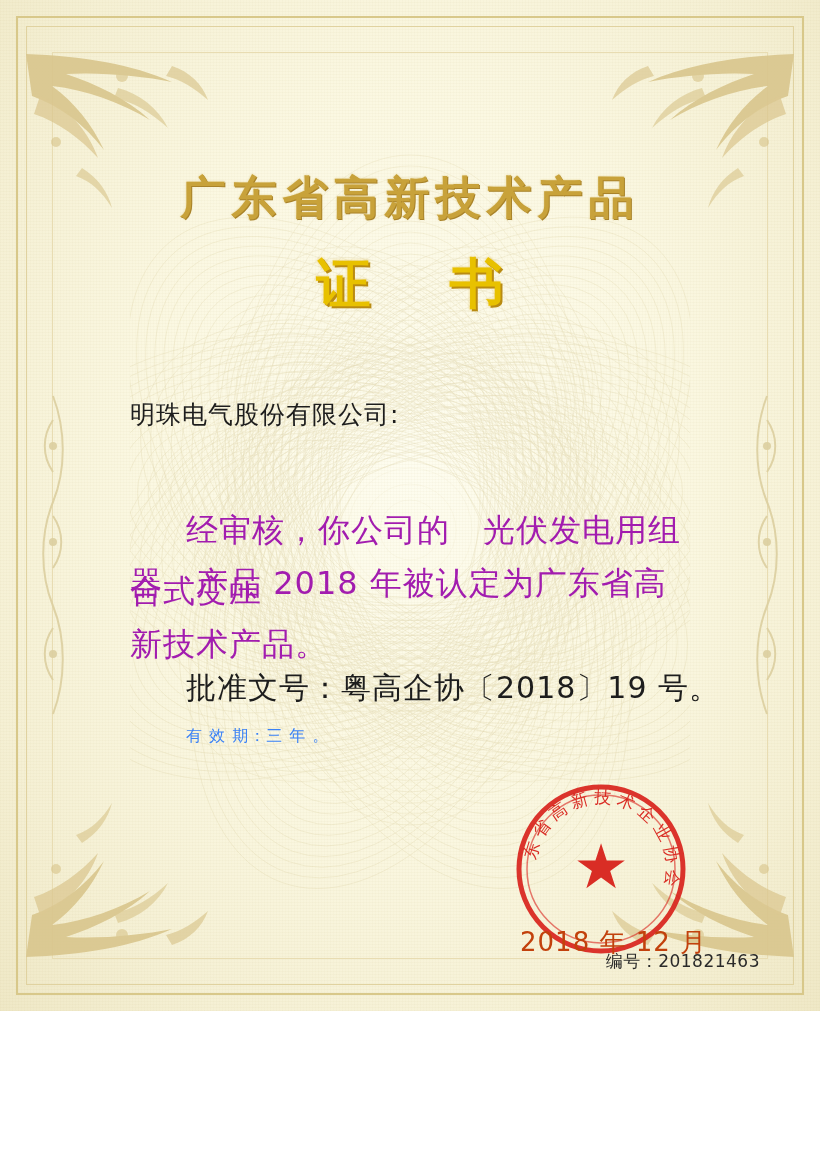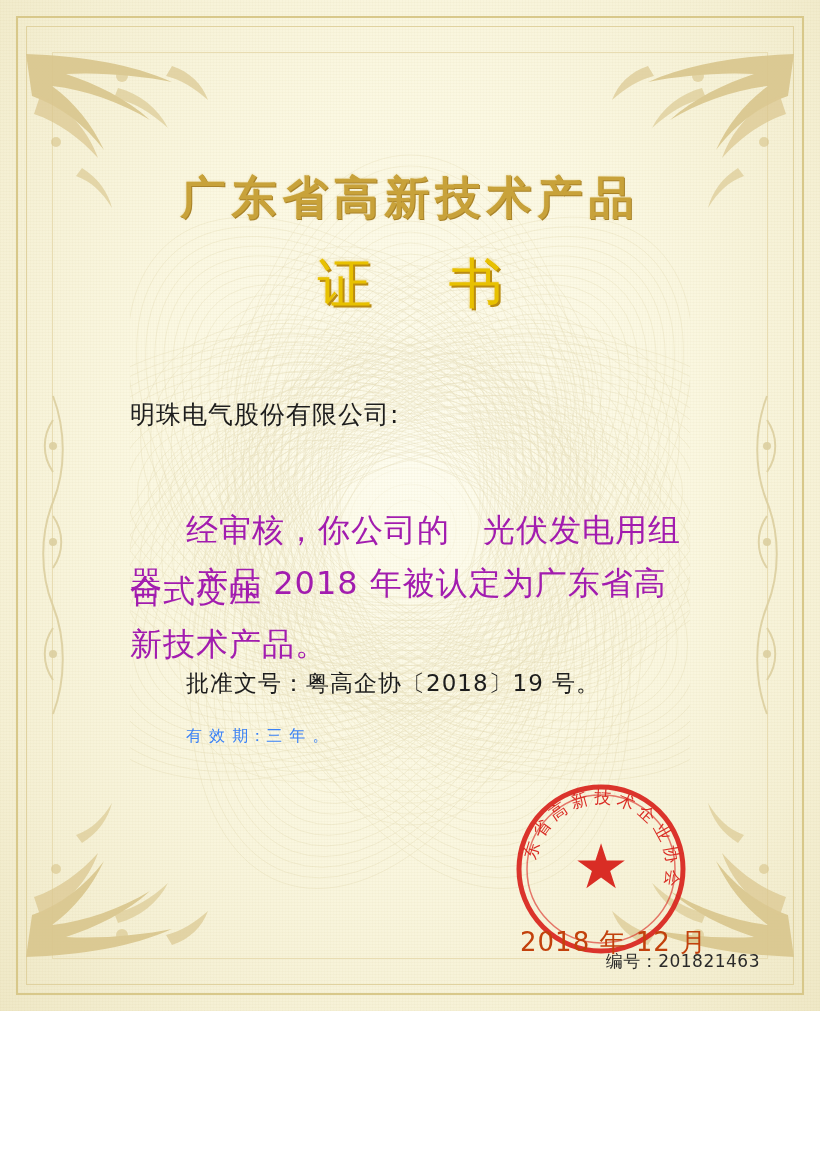--- a/index.html
+++ b/index.html
@@ -99,21 +99,21 @@
     color: #c8a23a;
     text-shadow: 1px 1px 0 #a9832a, 0 0 2px rgba(200,160,40,0.5);
   }
   .title-sub {
     position: absolute;
     top: 248px;
     left: 0;
     width: 820px;
     text-align: center;
     font-size: 54px;
-    font-weight: normal;
+    font-weight: bold;
     letter-spacing: 30px;
     text-indent: 30px;
     color: #e8c100;
     text-shadow: 2px 2px 0 #b98b12, 0 0 3px rgba(220,170,20,0.55);
   }
   .addressee {
     position: absolute;
     top: 398px;
     left: 130px;
     font-size: 25px;
@@ -125,21 +125,21 @@
     position: absolute;
     left: 130px;
     width: 560px;
     font-size: 32px;
     color: #a21caf;
     line-height: 1.9;
     letter-spacing: 1px;
   }
   .body-line1 { top: 500px; text-indent: 56px; }
   .body-line2 { top: 553px; }
-  .field-approval { position: absolute; top: 668px; left: 186px; font-size: 23px; color:#1d1d1d; letter-spacing:1px;}
+  .field-approval { position: absolute; top: 668px; left: 186px; font-size: 30px; color:#1d1d1d; letter-spacing:1px;}
   .field-validity { position: absolute; top: 726px; left: 186px; font-size: 16px; color:#3b82f6; letter-spacing:1px;}
   .seal {
     position: absolute;
     left: 512px;
     top: 780px;
     width: 178px;
     height: 178px;
     pointer-events: none;
   }
   .date {

